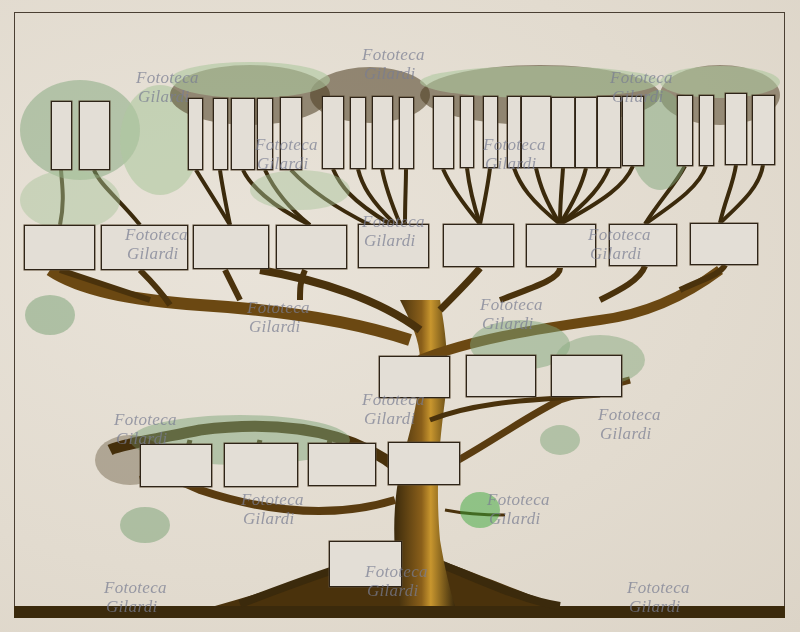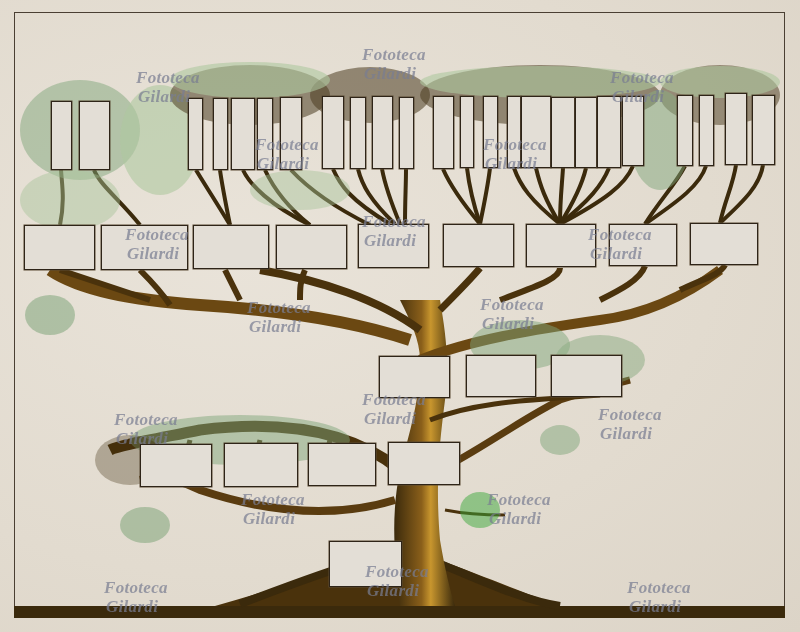--- a/index.html
+++ b/index.html
@@ -3,21 +3,21 @@
 <meta charset="utf-8">
 <style>
   html, body { margin: 0; padding: 0; }
   body { width: 800px; height: 632px; overflow: hidden; background: #e4ddd2; position: relative; font-family: "Liberation Serif", serif; }
   .paper { position: absolute; inset: 0; background:
       radial-gradient(ellipse at 30% 40%, #e9e3d9 0%, #e2dbcf 60%, #dcd4c7 100%); }
   .frame { position: absolute; left: 14px; top: 12px; width: 771px; height: 606px; border: 1px solid #4a3f33; box-sizing: border-box; }
   svg.tree { position: absolute; left: 0; top: 0; }
   .box { position: absolute; background: #e3ded6; border: 1.5px solid #2e2418; box-sizing: border-box; box-shadow: 0 0 0 0.5px #5a4a35; }
   .wm { position: absolute; color: rgba(120,125,145,0.72); font-style: italic; font-size: 17px; line-height: 19px; text-align: left; letter-spacing: 0.3px; pointer-events: none; }
-  .wm span { display: block; font-weight: bold; }
+  .wm span { display: block; }
 </style>
 </head>
 <body>
 
 <div class="paper"></div>
 <div class="frame"></div>
 
 <svg class="tree" width="800" height="632" viewBox="0 0 800 632">
   <defs>
     <linearGradient id="bark" x1="0" x2="1" y1="0" y2="0">

